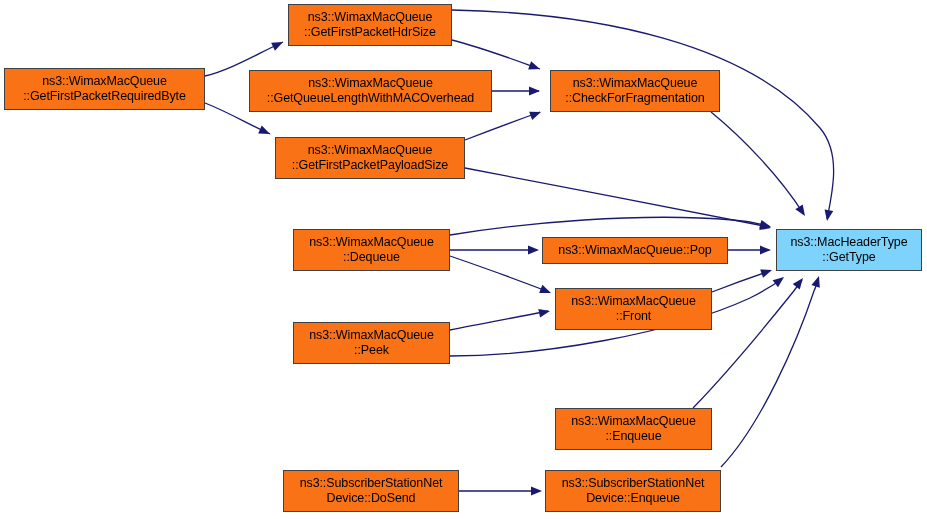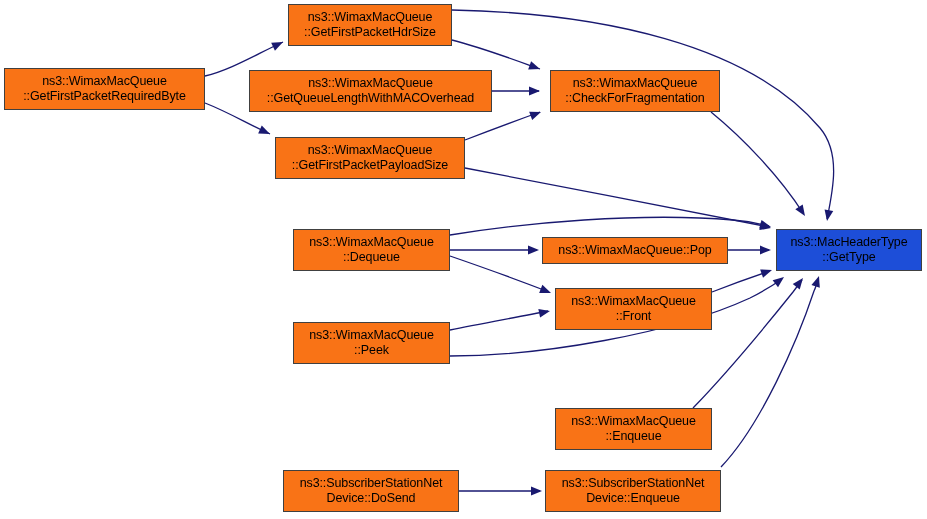--- a/index.html
+++ b/index.html
@@ -35,21 +35,21 @@
     align-items: center;
     justify-content: center;
     text-align: center;
     font-size: 12.5px;
     line-height: 15px;
     letter-spacing: -0.1px;
     white-space: pre-line;
     z-index: 5;
   }
   .node.highlight {
-    background: #1d4ed8;
+    background: #7dd3fc;
   }
   .node .lbl {
     display: block;
     width: 100%;
     white-space: pre-line;
   }
 </style>
 </head>
 <body>
 

